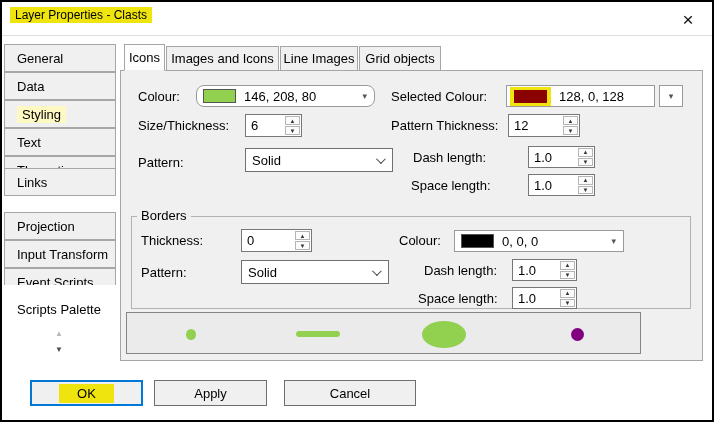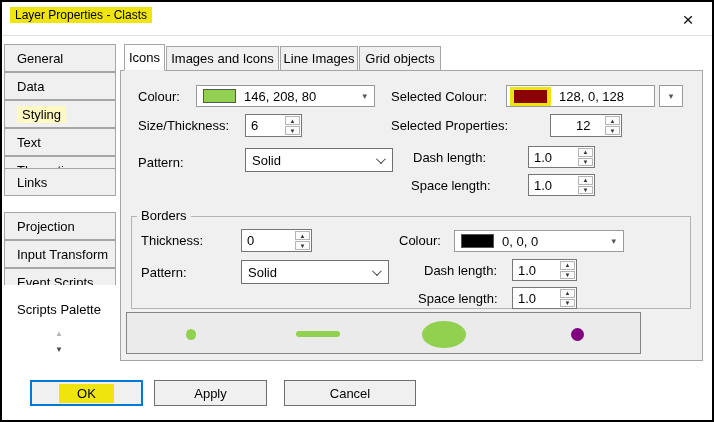--- a/index.html
+++ b/index.html
@@ -101,21 +101,21 @@
   <div class="ttab" style="left:278px;width:78px;">
       <span>Line Images</span>
     </div>
   <div class="ttab" style="left:357px;width:82px;">
       <span>Grid objects</span>
     </div>
 
   <div class="panel">
 
     <div class="lbl" style="left:17px;top:18px;">Colour:</div>
-    <div class="cfield" style="left:75px;top:14px;width:179px;height:22px;">
+    <div class="cfield" style="left:75px;top:14px;width:179px;height:22px;border-radius:8px;">
       <span class="swatch" style="background: rgb(146, 208, 80);"></span>
       <span class="txt">146, 208, 80</span>
       <span class="ddarrow">▾</span>
     </div>
 
     <div class="lbl" style="left:270px;top:18px;">Selected Colour:</div>
     <div class="cfield" style="left:385px;top:14px;width:149px;height:22px;">
       <span style="display: flex; align-items: center; justify-content: center; width: 41px; height: 19px; margin-left: 3px; flex: 0 0 auto; background: rgb(239, 228, 14);">
         <span style="width: 33px; height: 13px; display: block; background: rgb(139, 0, 0);"></span>
       </span>
@@ -127,22 +127,22 @@
 
     <div class="lbl" style="left:17px;top:47px;">Size/Thickness:</div>
     <div class="spin" style="left:124px;top:43px;width:57px;height:23px;">
       <span class="val">6</span>
       <span class="btns">
           <span>▲</span>
           <span>▼</span>
         </span>
     </div>
 
-    <div class="lbl" style="left:270px;top:47px;">Selected Properties:</div>
-    <div class="spin" style="left:429px;top:43px;width:72px;height:23px;padding-left:20px;">
+    <div class="lbl" style="left:270px;top:47px;">Pattern Thickness:</div>
+    <div class="spin" style="left:387px;top:43px;width:72px;height:23px;">
       <span class="val">12</span>
       <span class="btns">
           <span>▲</span>
           <span>▼</span>
         </span>
     </div>
 
     <div class="lbl" style="left:17px;top:84px;">Pattern:</div>
     <div class="combo" style="left:124px;top:77px;width:148px;height:24px;">
       <span>Solid</span>

